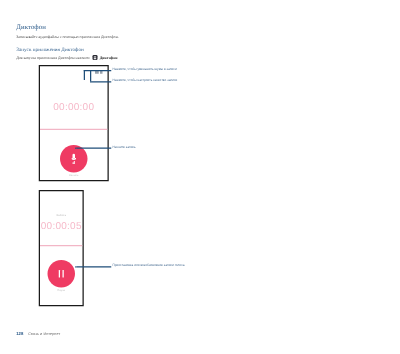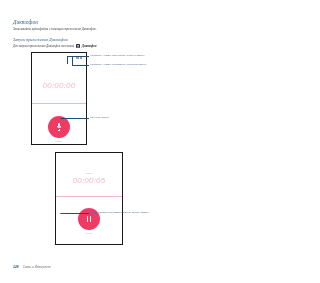--- a/index.html
+++ b/index.html
@@ -14,21 +14,20 @@
     font-family: "Liberation Serif", "DejaVu Serif", serif;
     position: relative;
   }
 
   .page {
     position: absolute;
     left: 0; top: 0;
     width: 200px;
     height: 283px;
     background: #ffffff;
-    font-style: italic;
   }
 
   
   .h1 {
     position: absolute;
     left: 13px;
     top: 19px;
     font-size: 5.4px;
     line-height: 6px;
     color: #2e5c8a;
@@ -98,21 +97,21 @@
 
   
   .phone {
     position: absolute;
     background: #ffffff;
     border: 0.9px solid #1a1a1a;
     box-sizing: border-box;
     overflow: hidden;
   }
   #phone-1 { left: 31px; top: 52px;  width: 56px; height: 93px; }
-  #phone-2 { left: 31px; top: 152px; width: 68px; height: 93px; margin-left: 24px; }
+  #phone-2 { left: 31px; top: 152px; width: 36px; height: 93px; }
 
   .status-row {
     position: absolute;
     top: 3px;
     right: 4px;
     display: flex;
     align-items: center;
     gap: 1.6px;
   }
   .st-icon {

